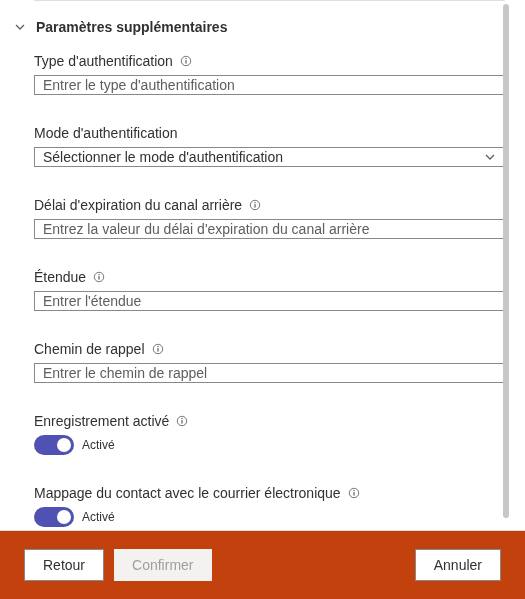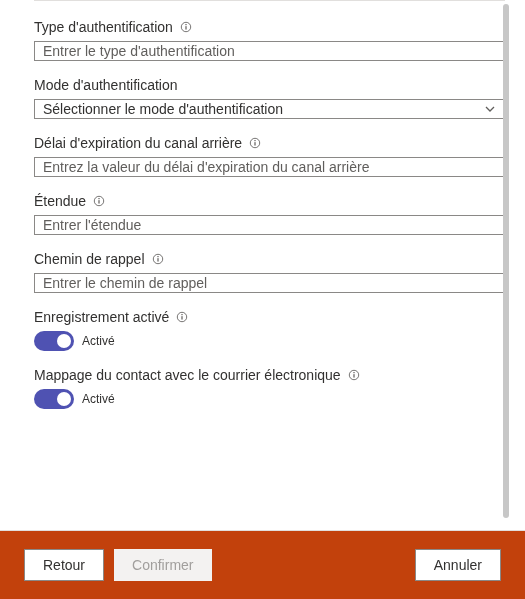--- a/index.html
+++ b/index.html
@@ -41,21 +41,21 @@
     justify-content: center;
     color: #605e5c;
     flex: 0 0 auto;
   }
   .section-header .title {
     font-weight: 600;
     font-size: 14px;
     color: #323130;
   }
   .field {
-    margin-bottom: 16px;
+    margin-bottom: 30px;
   }
   .field:last-child { margin-bottom: 4px; }
   .label-row {
     display: flex;
     align-items: center;
     gap: 6px;
     margin-bottom: 6px;
   }
   .label-row .lbl {
     font-size: 14px;
@@ -163,20 +163,28 @@
     cursor: default;
   }
   .btn.cancel {}
 </style>
 </head>
 <body>
 
 <div class="panel-body">
   <div class="top-divider"></div>
 
+  <div class="section-header">
+    <span class="chev">
+      <svg viewBox="0 0 12 12" width="12" height="12">
+          <path d="M2 4 L6 8 L10 4" fill="none" stroke="currentColor" stroke-width="1.3"></path>
+        </svg>
+    </span>
+    <span class="title">Paramètres supplémentaires</span>
+  </div>
 
   <div class="field">
     <div class="label-row">
       <span class="lbl">Type d'authentification</span>
       <span class="info">
         <svg viewBox="0 0 14 14" width="12" height="12">
             <circle cx="7" cy="7" r="5.5" fill="none" stroke="currentColor" stroke-width="1"></circle>
             <rect x="6.3" y="6" width="1.4" height="4" fill="currentColor"></rect>
             <rect x="6.3" y="3.5" width="1.4" height="1.4" fill="currentColor"></rect>
           </svg>

